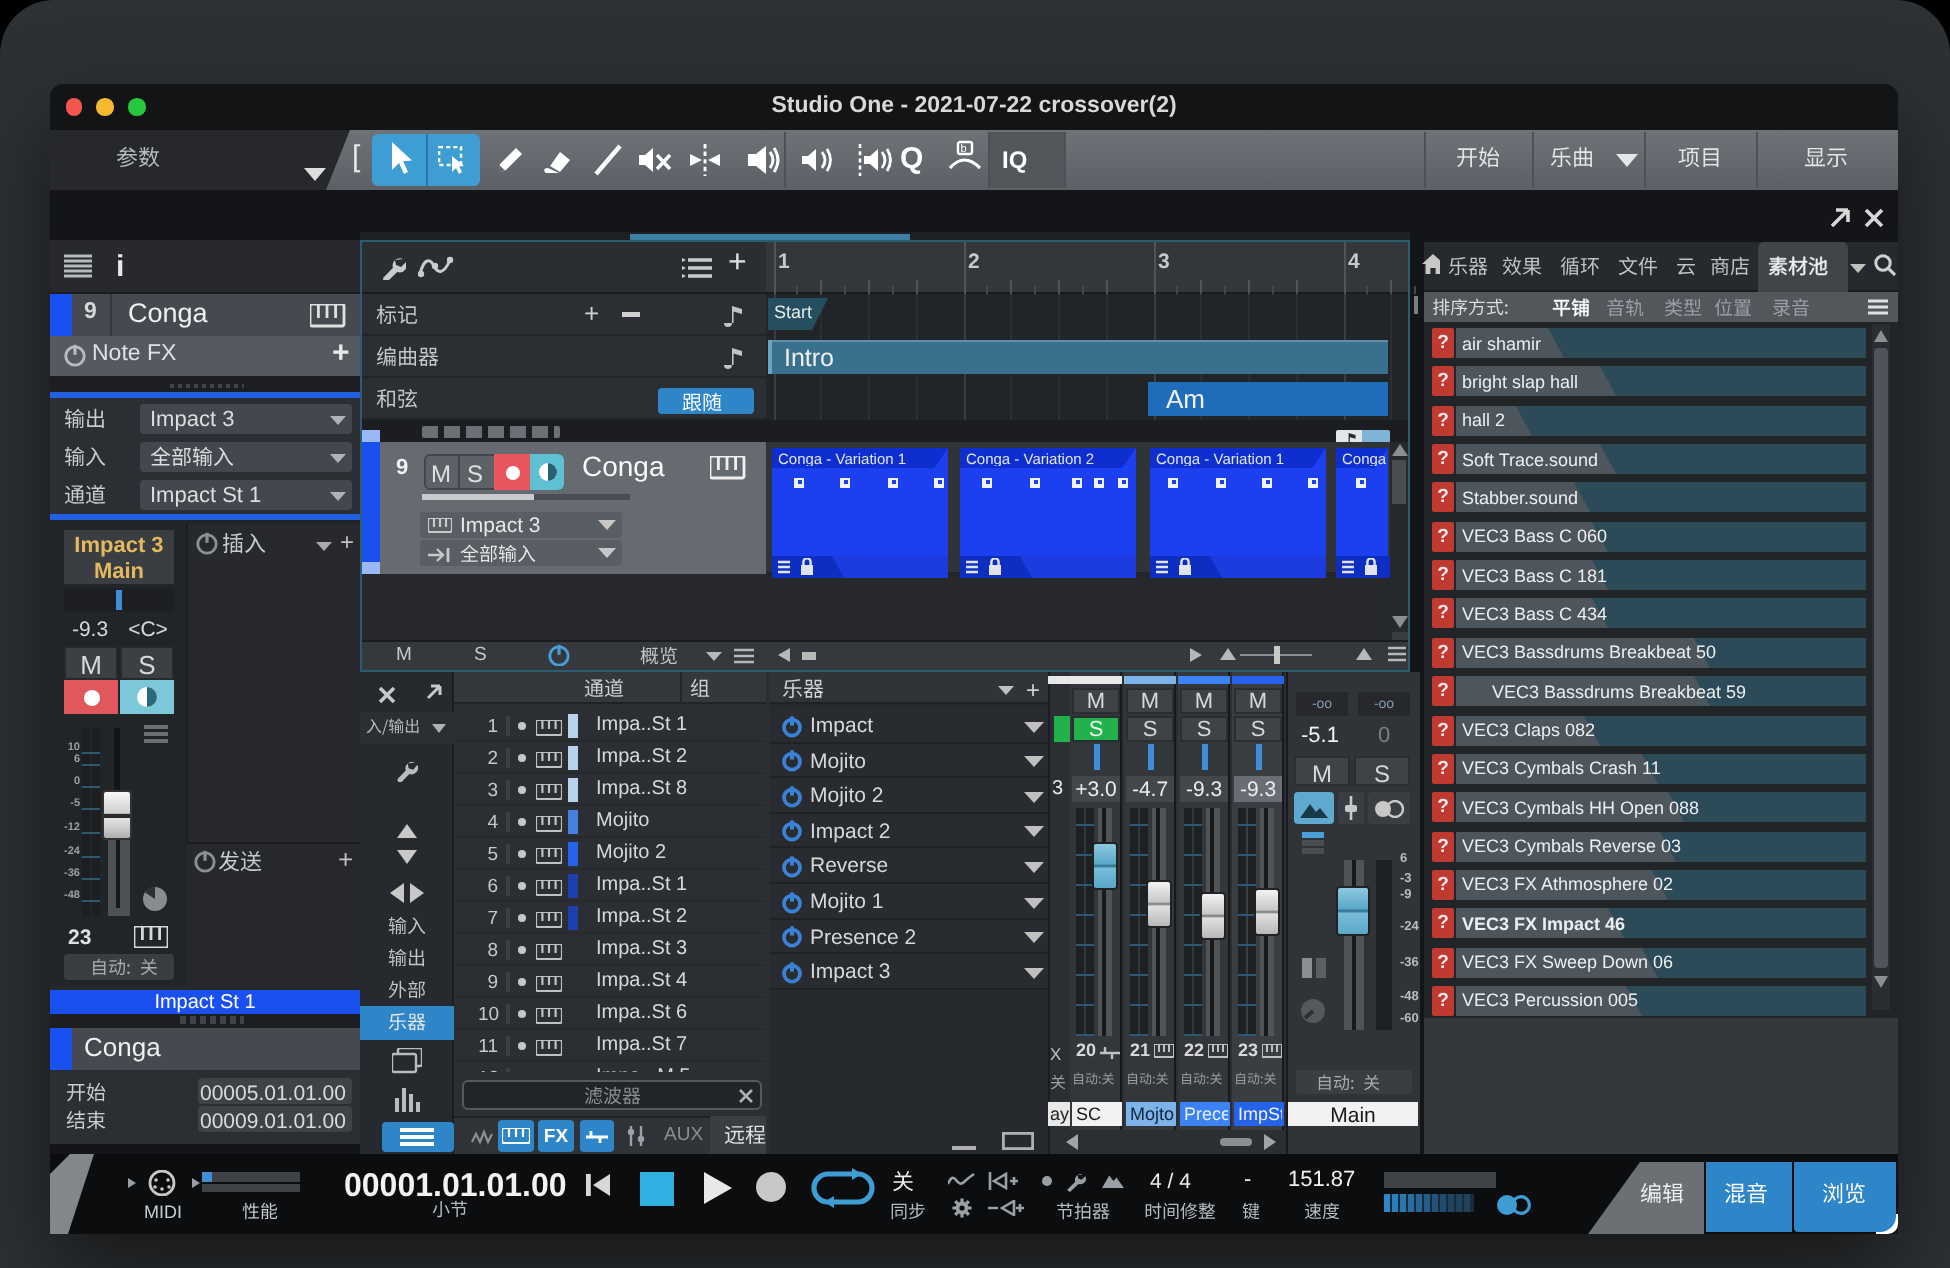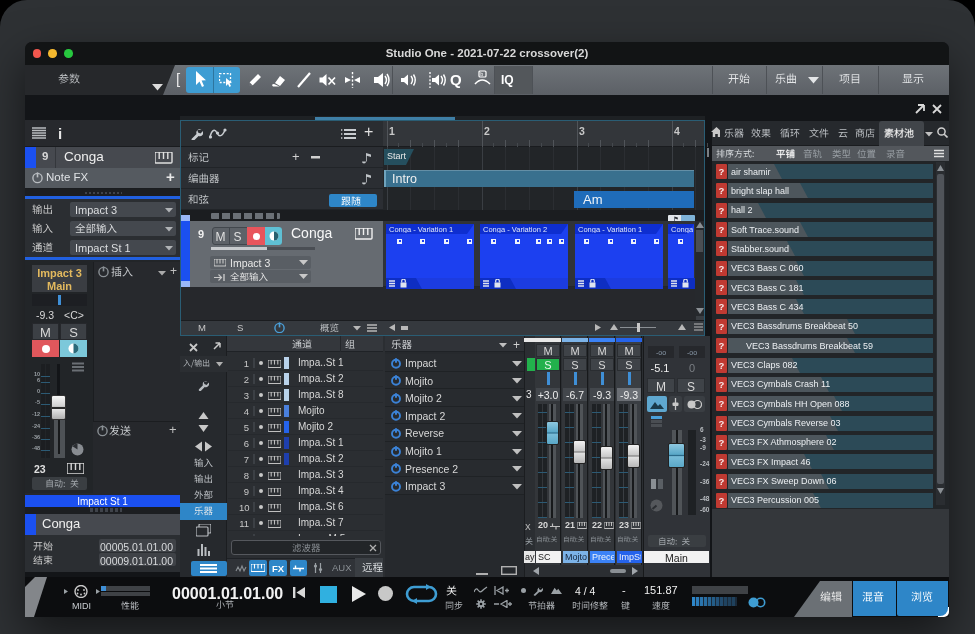--- a/index.html
+++ b/index.html
@@ -1140,21 +1140,21 @@
     <div style="position:absolute;left:2px;top:1px;font-size:9px;color:#1a1a1a;font-family:'Liberation Sans',sans-serif;white-space:nowrap;overflow:hidden;width:22px">SC</div>
   </div>
 <div class="" style="left:562px;top:336px;width:26px;height:241px;background:#33363a;border-right:1px solid #17191b;"></div>
 <div class="" style="left:562px;top:338px;width:26px;height:3.5px;background:#7cb3e8;"></div>
 <div class="" style="left:563px;top:344px;width:24px;height:13px;background:#3f4348;border:1px solid #2a2d31;"></div>
 <div style="position:absolute;left:562px;top:346px;width:26px;text-align:center;font-size:11px;color:#d8d8d8;font-weight:400;line-height:1;white-space:nowrap;">M</div>
 <div class="" style="left:563px;top:358px;width:24px;height:13px;background:#3f4348;border:1px solid #2a2d31;"></div>
 <div style="position:absolute;left:562px;top:360px;width:26px;text-align:center;font-size:11px;color:#d8d8d8;font-weight:400;line-height:1;white-space:nowrap;">S</div>
 <div class="" style="left:573.5px;top:372px;width:3.5px;height:13px;background:#3f8fd6;"></div>
 <div class="" style="left:563px;top:388px;width:24px;height:13px;background:#43474c;"></div>
-<div style="position:absolute;left:562px;top:390px;width:26px;text-align:center;font-size:10.5px;color:#ededed;font-weight:400;line-height:1;white-space:nowrap;">-6.7</div>
+<div style="position:absolute;left:562px;top:390px;width:26px;text-align:center;font-size:10.5px;color:#ededed;font-weight:400;line-height:1;white-space:nowrap;">-4.7</div>
 <div class="" style="left:565px;top:404px;width:4px;height:114px;background:#1e2124;"></div>
 <div class="" style="left:570px;top:404px;width:4px;height:114px;background:#1e2124;"></div>
 <div class="" style="left:565px;top:412px;width:9px;height:1px;background:#2c5a74;"></div>
 <div class="" style="left:565px;top:427px;width:9px;height:1px;background:#2c5a74;"></div>
 <div class="" style="left:565px;top:442px;width:9px;height:1px;background:#2c5a74;"></div>
 <div class="" style="left:565px;top:457px;width:9px;height:1px;background:#2c5a74;"></div>
 <div class="" style="left:565px;top:472px;width:9px;height:1px;background:#2c5a74;"></div>
 <div class="" style="left:565px;top:487px;width:9px;height:1px;background:#2c5a74;"></div>
 <div class="" style="left:565px;top:502px;width:9px;height:1px;background:#2c5a74;"></div>
 <div class="" style="left:565px;top:517px;width:9px;height:1px;background:#2c5a74;"></div>
@@ -1561,21 +1561,21 @@
 <svg class="abs" style="left:727.5px;top:434.90000000000003px" width="106" height="15">
     <path d="M0 0H98L106 15H0Z" fill="#4d565c"></path>
   </svg>
 <div style="position:absolute;left:731px;top:438.40000000000003px;font-size:9px;color:#eceff2;font-weight:400;line-height:1;white-space:nowrap;">VEC3 FX Athmosphere 02</div>
 <div class="" style="left:716px;top:454.25px;width:11px;height:15px;background:#c03a32;border-radius:1px;"></div>
 <div style="position:absolute;left:716px;top:457.25px;width:11px;text-align:center;font-size:9.5px;color:#f8e8e8;font-weight:700;line-height:1;white-space:nowrap;">?</div>
 <div class="" style="left:727.5px;top:454.25px;width:205px;height:15px;background:#2c4a57;"></div>
 <svg class="abs" style="left:727.5px;top:454.25px" width="85" height="15">
     <path d="M0 0H76L84 15H0Z" fill="#4d565c"></path>
   </svg>
-<div style="position:absolute;left:731px;top:457.75px;font-size:9px;color:#eceff2;font-weight:400;line-height:1;white-space:nowrap;">VEC3 FX Impact 46</div>
+<div style="position:absolute;left:731px;top:457.75px;font-size:9px;color:#eceff2;font-weight:700;line-height:1;white-space:nowrap;">VEC3 FX Impact 46</div>
 <div class="" style="left:716px;top:473.6px;width:11px;height:15px;background:#c03a32;border-radius:1px;"></div>
 <div style="position:absolute;left:716px;top:476.6px;width:11px;text-align:center;font-size:9.5px;color:#f8e8e8;font-weight:700;line-height:1;white-space:nowrap;">?</div>
 <div class="" style="left:727.5px;top:473.6px;width:205px;height:15px;background:#2c4a57;"></div>
 <svg class="abs" style="left:727.5px;top:473.6px" width="102" height="15">
     <path d="M0 0H93L101 15H0Z" fill="#4d565c"></path>
   </svg>
 <div style="position:absolute;left:731px;top:477.1px;font-size:9px;color:#eceff2;font-weight:400;line-height:1;white-space:nowrap;">VEC3 FX Sweep Down 06</div>
 <div class="" style="left:716px;top:492.95000000000005px;width:11px;height:15px;background:#c03a32;border-radius:1px;"></div>
 <div style="position:absolute;left:716px;top:495.95000000000005px;width:11px;text-align:center;font-size:9.5px;color:#f8e8e8;font-weight:700;line-height:1;white-space:nowrap;">?</div>
 <div class="" style="left:727.5px;top:492.95000000000005px;width:205px;height:15px;background:#2c4a57;"></div>

